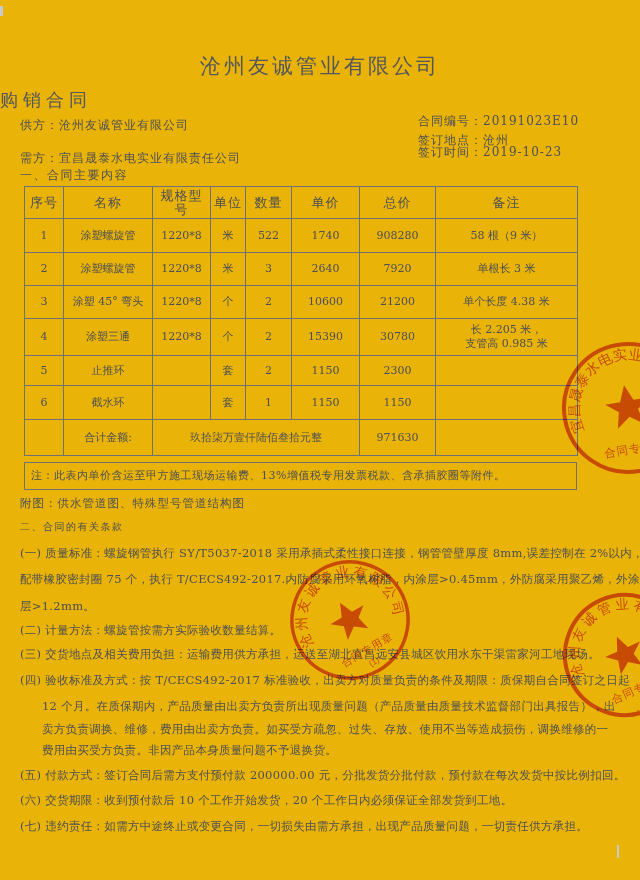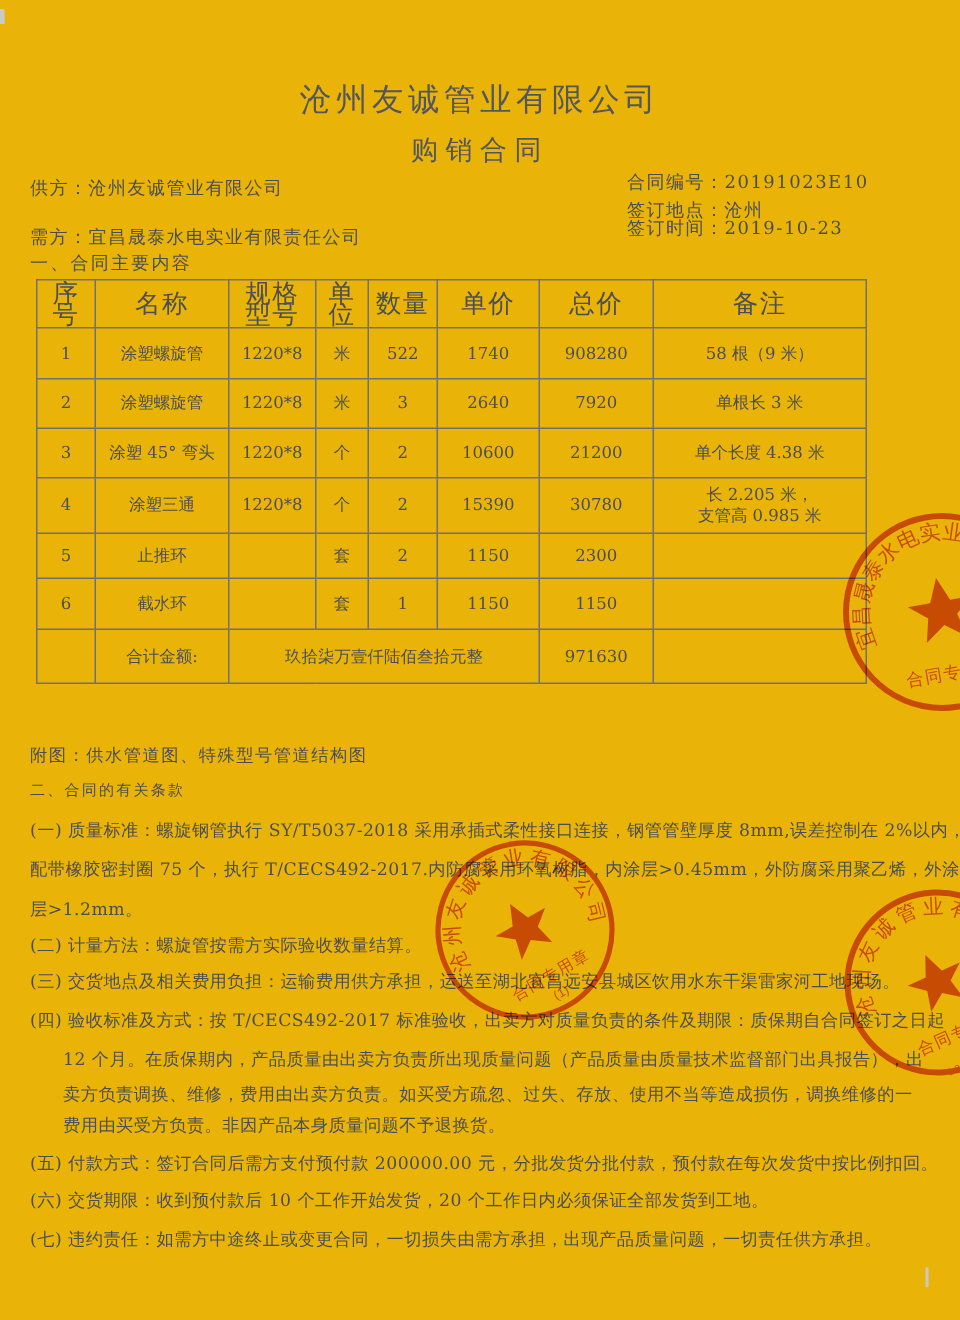--- a/index.html
+++ b/index.html
@@ -1,33 +1,33 @@
 <!DOCTYPE html>
 <html><head>
 <meta charset="utf-8">
 <style>
   html,body{margin:0;padding:0;background:#e9e9e9;}
   .page{position:relative;width:640px;height:880px;background:#eab308;overflow:hidden;
         font-family:"DejaVu Serif","Liberation Serif",serif;color:#4b4f55;}
   .doc-title{position:absolute;top:52px;left:0;width:640px;text-align:center;
              font-size:21px;letter-spacing:3px;color:#53575b;}
-  .doc-subtitle{position:absolute;top:88px;left:0;width:640px;text-align:center;
+  .doc-subtitle{position:absolute;top:88px;left:0;width:640px;text-align:left;
                 font-size:18px;letter-spacing:5px;color:#53575b;}
   .m{position:absolute;font-size:12px;letter-spacing:1px;white-space:nowrap;}
   .pos-supplier{top:117px;left:20px;}
   .pos-buyer{top:150px;left:20px;}
   .pos-sec1{top:167px;left:20px;letter-spacing:1.5px;}
   .pos-cno{top:113px;left:418px;}
   .pos-place{top:132px;left:418px;}
   .pos-date{top:144px;left:418px;}
   table.items{position:absolute;top:186px;left:24px;width:553px;border-collapse:collapse;
               table-layout:fixed;font-size:11px;color:#4b4f55;}
   .items th,.items td{border:1px solid #6e7176;text-align:center;font-weight:normal;
                       padding:0 2px;white-space:pre-line;overflow:hidden;line-height:14px;}
-  .items th{font-size:17px;letter-spacing:1px;}
+  .items th{font-size:13px;letter-spacing:1px;}
   tr.h32{height:32px}tr.h34{height:34px}tr.h33{height:33px}tr.h37{height:37px}
   tr.h30{height:30px}tr.h36{height:36px}
   .note-box{position:absolute;top:462px;left:24px;width:553px;height:28px;box-sizing:border-box;
             border:1px solid #6e7176;font-size:11px;line-height:26px;padding-left:6px;
             white-space:nowrap;letter-spacing:0.5px;}
   .attachment{position:absolute;top:496px;left:20px;font-size:11.5px;letter-spacing:1px;white-space:nowrap;}
   .sec2-heading{position:absolute;top:520px;left:20px;font-size:10px;letter-spacing:1.5px;white-space:nowrap;}
   .cl{position:absolute;left:20px;font-size:11.5px;letter-spacing:0.3px;white-space:nowrap;color:#4b4f55;}
   .cl.indent{left:42px;}
   .stamp{position:absolute;mix-blend-mode:multiply;opacity:0.85;}
@@ -138,20 +138,21 @@
       <tr class="h36">
         <td></td>
         <td>合计金额:</td>
         <td colspan="4">玖拾柒万壹仟陆佰叁拾元整</td>
         <td>971630</td>
         <td></td>
       </tr>
     </tbody>
   </table>
 
+  <div class="note-box">注：此表内单价含运至甲方施工现场运输费、13%增值税专用发票税款、含承插胶圈等附件。</div>
   <div class="attachment">附图：供水管道图、特殊型号管道结构图</div>
 
   <div class="sec2-heading">二、合同的有关条款</div>
 
   <div class="cl" style="top:546px">(一) 质量标准：螺旋钢管执行 SY/T5037-2018 采用承插式柔性接口连接，钢管管壁厚度 8mm,误差控制在 2%以内，</div>
   <div class="cl" style="top:572px">配带橡胶密封圈 75 个，执行 T/CECS492-2017.内防腐采用环氧树脂，内涂层&gt;0.45mm，外防腐采用聚乙烯，外涂</div>
   <div class="cl" style="top:599px">层&gt;1.2mm。</div>
   <div class="cl" style="top:623px">(二) 计量方法：螺旋管按需方实际验收数量结算。</div>
   <div class="cl" style="top:647px">(三) 交货地点及相关费用负担：运输费用供方承担，运送至湖北宜昌远安县城区饮用水东干渠雷家河工地现场。</div>
   <div class="cl" style="top:673px">(四) 验收标准及方式：按 T/CECS492-2017 标准验收，出卖方对质量负责的条件及期限：质保期自合同签订之日起</div>

